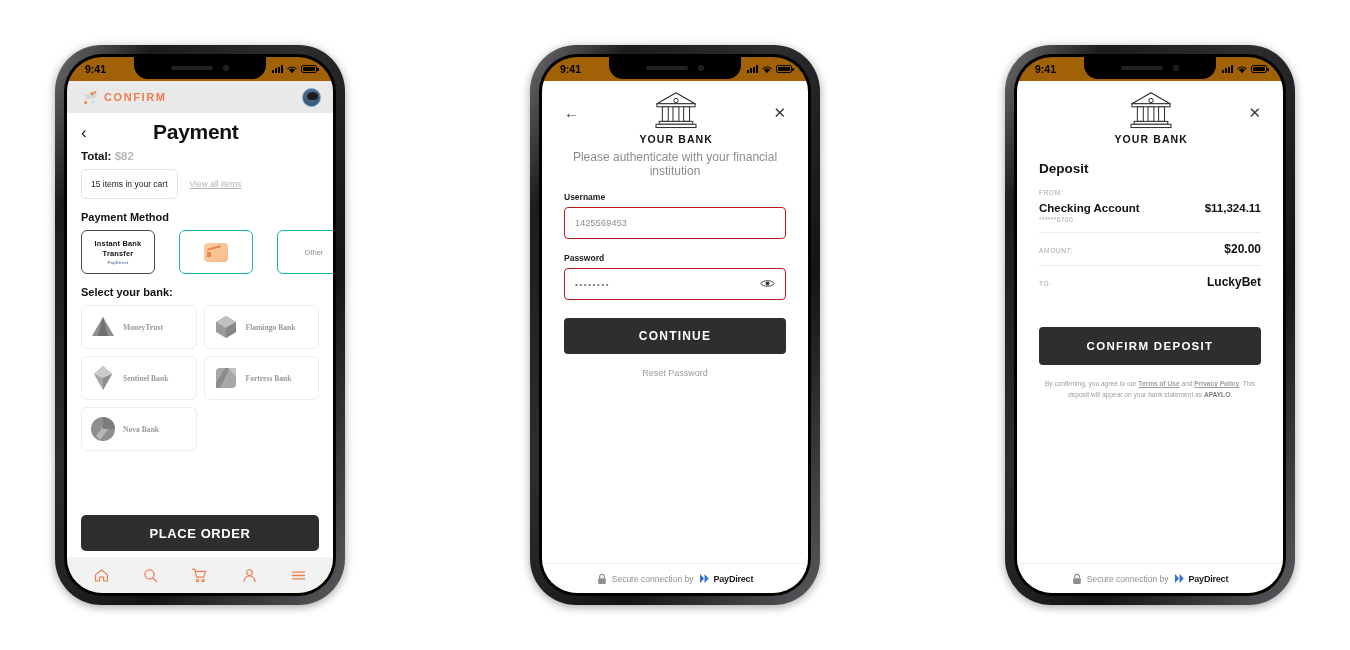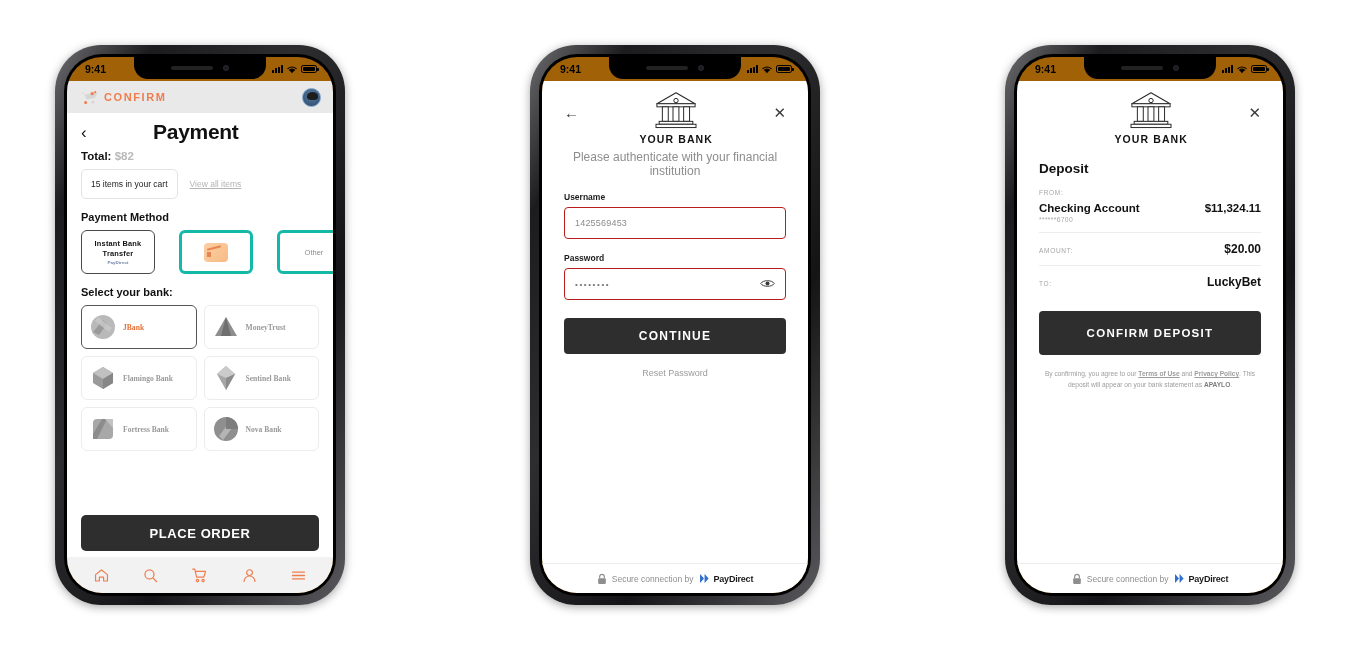--- a/index.html
+++ b/index.html
@@ -93,21 +93,21 @@
     border: 1px solid #e3e3e3; border-radius: 5px;
     padding: 9px 9px; font-size: 8.5px; color: #222; background: #fff;
   }
   .view-all { font-size: 8.5px; color: #b4b4b4; text-decoration: underline; }
 
   .section-label { padding: 12px 14px 0; font-size: 11px; font-weight: bold; color: #111; }
 
   .method-row { display: flex; gap: 24px; padding: 7px 0 0 14px; overflow: hidden; }
   .method-card {
     flex: 0 0 auto; width: 74px; height: 44px;
-    border: 3px solid #14b8a6; border-radius: 6px; background: #fff;
+    border: 1px solid #14b8a6; border-radius: 6px; background: #fff;
     display: flex; flex-direction: column; align-items: center; justify-content: center;
   }
   .method-card.selected { border: 1.4px solid #4a4a4a; }
   .mc-title { font-size: 7.4px; font-weight: bold; color: #111; line-height: 1.22; text-align: center; letter-spacing: .2px;}
   .mc-sub { font-size: 4.4px; color: #6b7fa8; font-weight: bold; margin-top: 2px; letter-spacing: .1px;}
   .mc-other { font-size: 7.5px; color: #8c8c8c; }
   .mc-card-img {
     width: 24px; height: 19px; border-radius: 4px;
     background: linear-gradient(135deg,#fbcfa4,#f7bb85);
     position: relative; overflow:hidden;
@@ -179,21 +179,21 @@
   .deposit-title { font-size: 13.5px; font-weight: bold; color: #111; margin-top: 16px; }
   .kv-small { font-size: 6.5px; color: #a5a5a5; letter-spacing: .7px; margin-top: 13px; }
   .acct-row { display: flex; align-items: baseline; justify-content: space-between; margin-top: 6px; }
   .acct-name { font-size: 11.5px; font-weight: bold; color: #111; }
   .acct-bal { font-size: 11.5px; font-weight: bold; color: #111; }
   .acct-mask { font-size: 6.8px; color: #a9a9a9; margin-top: 2px; letter-spacing: .3px;}
   .divider { height: 1px; background: #ededed; margin-top: 9px; }
   .kv-row { display: flex; align-items: baseline; justify-content: space-between; margin-top: 9px; }
   .kv-key { font-size: 6.5px; color: #a5a5a5; letter-spacing: .7px; }
   .kv-val { font-size: 12px; font-weight: bold; color: #111; }
-  .confirm-btn { margin-top: 22px; height: 44px; letter-spacing: 1.3px; font-size: 11.5px;}
+  .confirm-btn { margin-top: 38px; height: 38px; letter-spacing: 1.3px; font-size: 11.5px;}
   .terms {
     margin-top: 14px; text-align: center; font-size: 6.6px; color: #9d9d9d; line-height: 1.65;
   }
   .terms a { color: #9d9d9d; text-decoration: underline; font-weight: bold; }
   .terms b { color: #7e7e7e; }
 </style>
 </head>
 <body>
 
 <div class="stage">
@@ -267,30 +267,20 @@
               <span class="mc-card-img"></span>
             </div>
             <div class="method-card">
               <span class="mc-other">Other</span>
             </div>
           </div>
 
           <div class="section-label">Select your bank:</div>
 
           <div class="bank-grid">
-            <div class="bank-card selected">
-              <span class="bank-logo">
-                <svg width="26" height="26" viewBox="0 0 26 26">
-                    <circle cx="13" cy="13" r="12" fill="#b9b9b9"></circle>
-                    <path d="M3 18 L13 6 L17 10 L9 21 Z" fill="#999"></path>
-                    <path d="M8 3 L22 14 L19 18 L5 7 Z" fill="#c9c9c9" opacity=".8"></path>
-                  </svg>
-              </span>
-              <span class="bank-name">JBank</span>
-            </div>
             <div class="bank-card">
               <span class="bank-logo">
                 <svg width="26" height="26" viewBox="0 0 26 26">
                     <path d="M13 3 L24 22 L2 22 Z" fill="#8e8e8e"></path>
                     <path d="M13 3 L18 22 L8 22 Z" fill="#6f6f6f"></path>
                   </svg>
               </span>
               <span class="bank-name">MoneyTrust</span>
             </div>
             <div class="bank-card">

